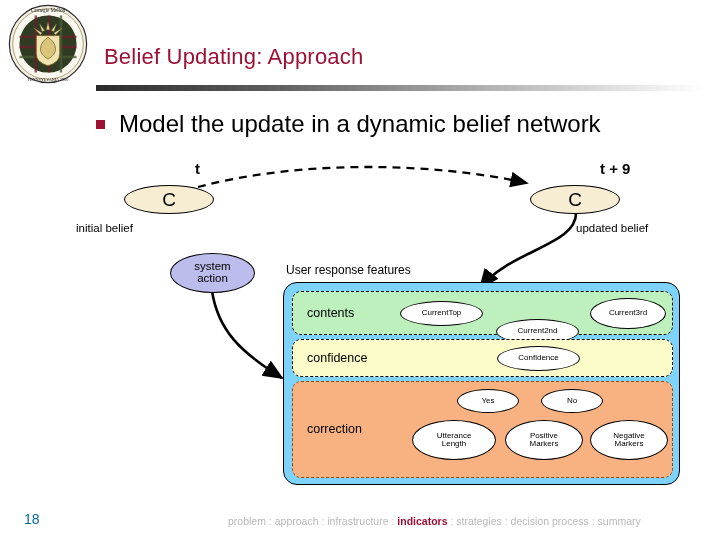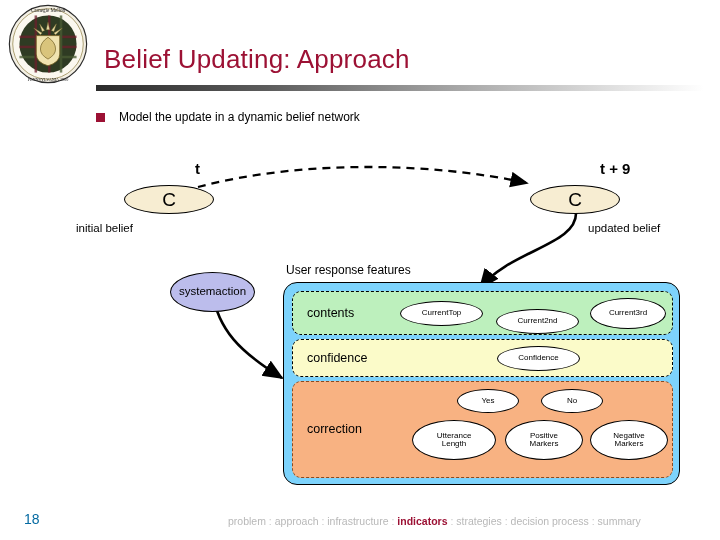--- a/index.html
+++ b/index.html
@@ -24,21 +24,21 @@
     top: 2px;
     width: 84px;
     height: 84px;
   }
 
   
   .slide-title {
     position: absolute;
     left: 104px;
     top: 44px;
-    font-size: 26px;
+    font-size: 22px;
     color: #9c1134;
     letter-spacing: 0.2px;
     white-space: nowrap;
   }
   .title-rule {
     position: absolute;
     left: 96px;
     top: 85px;
     width: 608px;
     height: 6px;
@@ -54,21 +54,21 @@
     align-items: center;
   }
   .bullet-mark {
     width: 9px;
     height: 9px;
     background: #9c1134;
     margin-right: 14px;
     flex: 0 0 auto;
   }
   .bullet-text {
-    font-size: 12px;
+    font-size: 24px;
     color: #000000;
     white-space: nowrap;
   }
 
   
   .diagram {
     position: absolute;
     left: 0;
     top: 0;
     width: 720px;
@@ -237,35 +237,35 @@
   <path d="M212,291 C218,330 240,352 282,378" fill="none" stroke="#000000" stroke-width="2.6" marker-end="url(#arrowHead)"></path>
 </svg>
 
 <div class="time-label" style="left:195px; top:160px;">t</div>
 <div class="time-label" style="left:600px; top:160px;">t + 9</div>
 
 <div class="node node-belief" style="left:124px; top:185px; width:90px; height:29px;">C</div>
 <div class="caption" style="left:76px; top:222px;">initial belief</div>
 
 <div class="node node-belief" style="left:530px; top:185px; width:90px; height:29px;">C</div>
-<div class="caption" style="left:588px; top:222px;">updated belief</div>
-
-<div class="node node-action" style="left:170px; top:272px; width:85px; height:40px; flex-direction:row;">
+<div class="caption" style="left:576px; top:222px;">updated belief</div>
+
+<div class="node node-action" style="left:170px; top:253px; width:85px; height:40px; flex-direction:column;">
   <span>system</span>
   <span>action</span>
 </div>
 
 <div class="caption" style="left:286px; top:263px; font-size:12px;">User response features</div>
 
 <div class="feature-box">
 
   <div class="feature-row row-contents">
     <span class="row-label" style="top:14px;">contents</span>
     <div class="node node-feature" style="left:107px; top:9px; width:83px; height:25px;">CurrentTop</div>
-    <div class="node node-feature" style="left:203px; top:17px; width:83px; height:25px;">Current2nd</div>
+    <div class="node node-feature" style="left:203px; top:27px; width:83px; height:25px;">Current2nd</div>
     <div class="node node-feature" style="left:297px; top:6px; width:76px; height:31px; padding:0 14px;">Current3rd</div>
   </div>
 
   <div class="feature-row row-confidence">
     <span class="row-label" style="top:11px;">confidence</span>
     <div class="node node-feature" style="left:204px; top:6px; width:83px; height:25px;">Confidence</div>
   </div>
 
   <div class="feature-row row-correction">
     <span class="row-label" style="top:40px;">correction</span>

